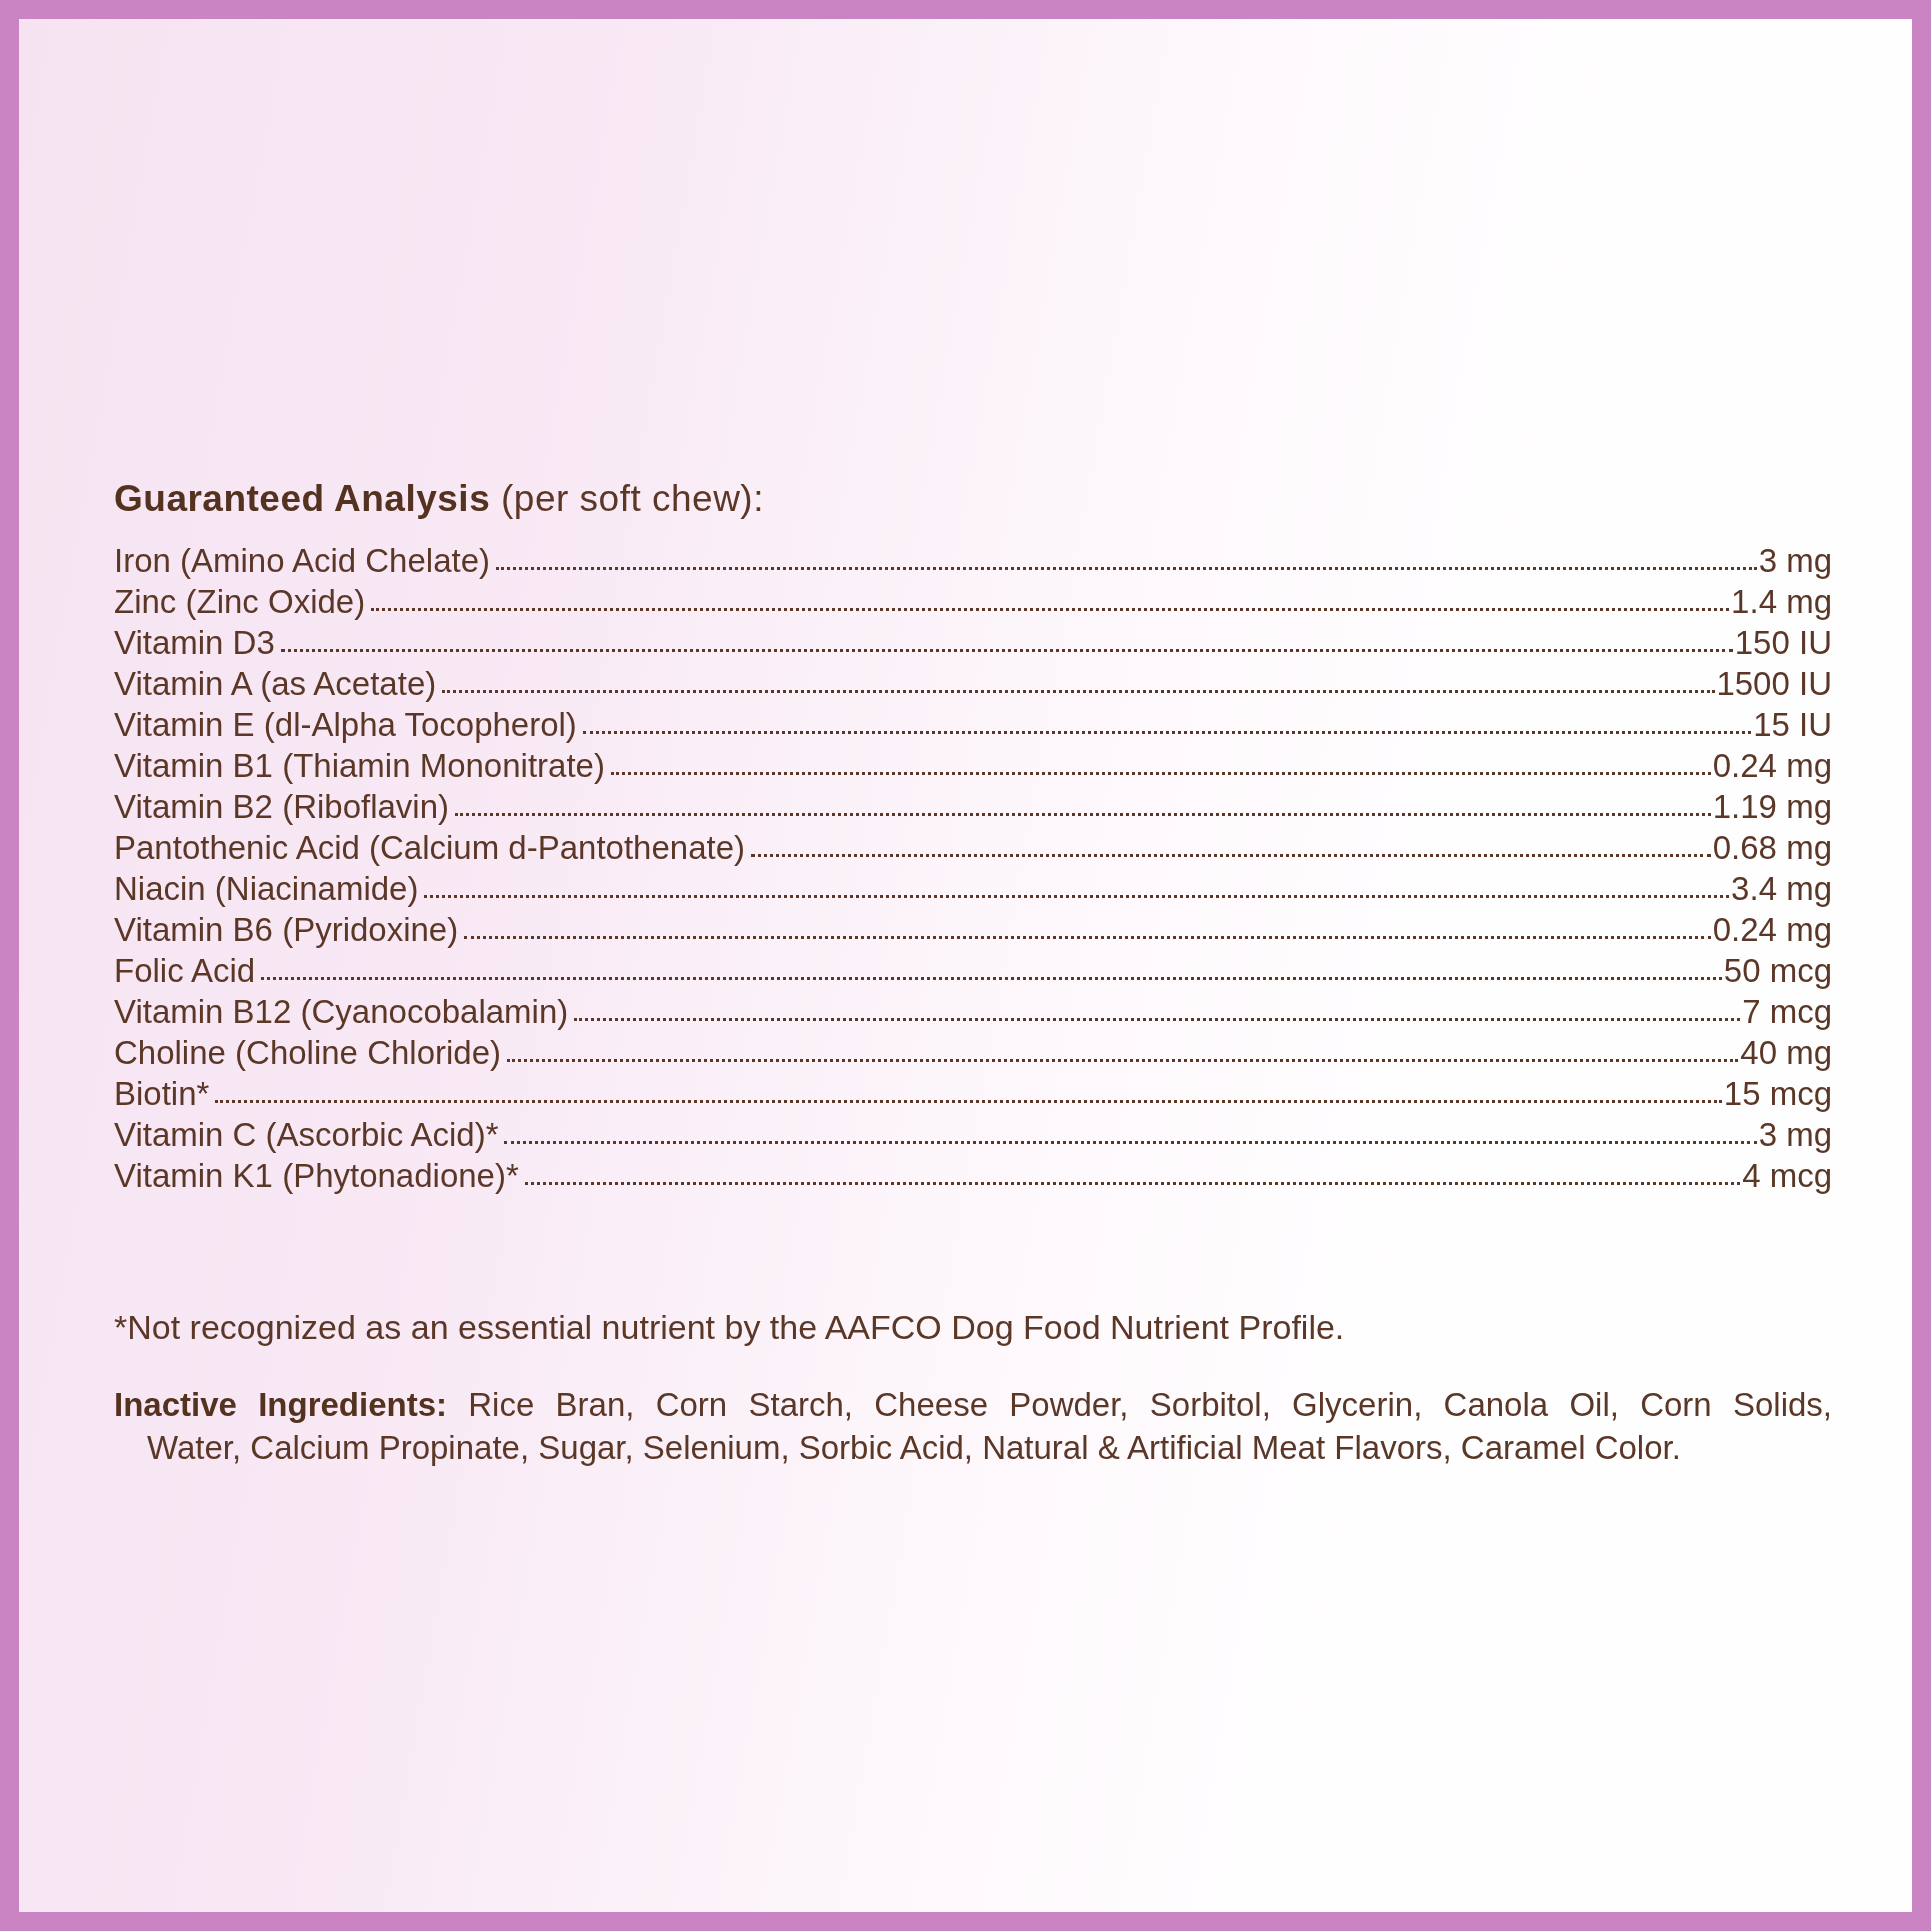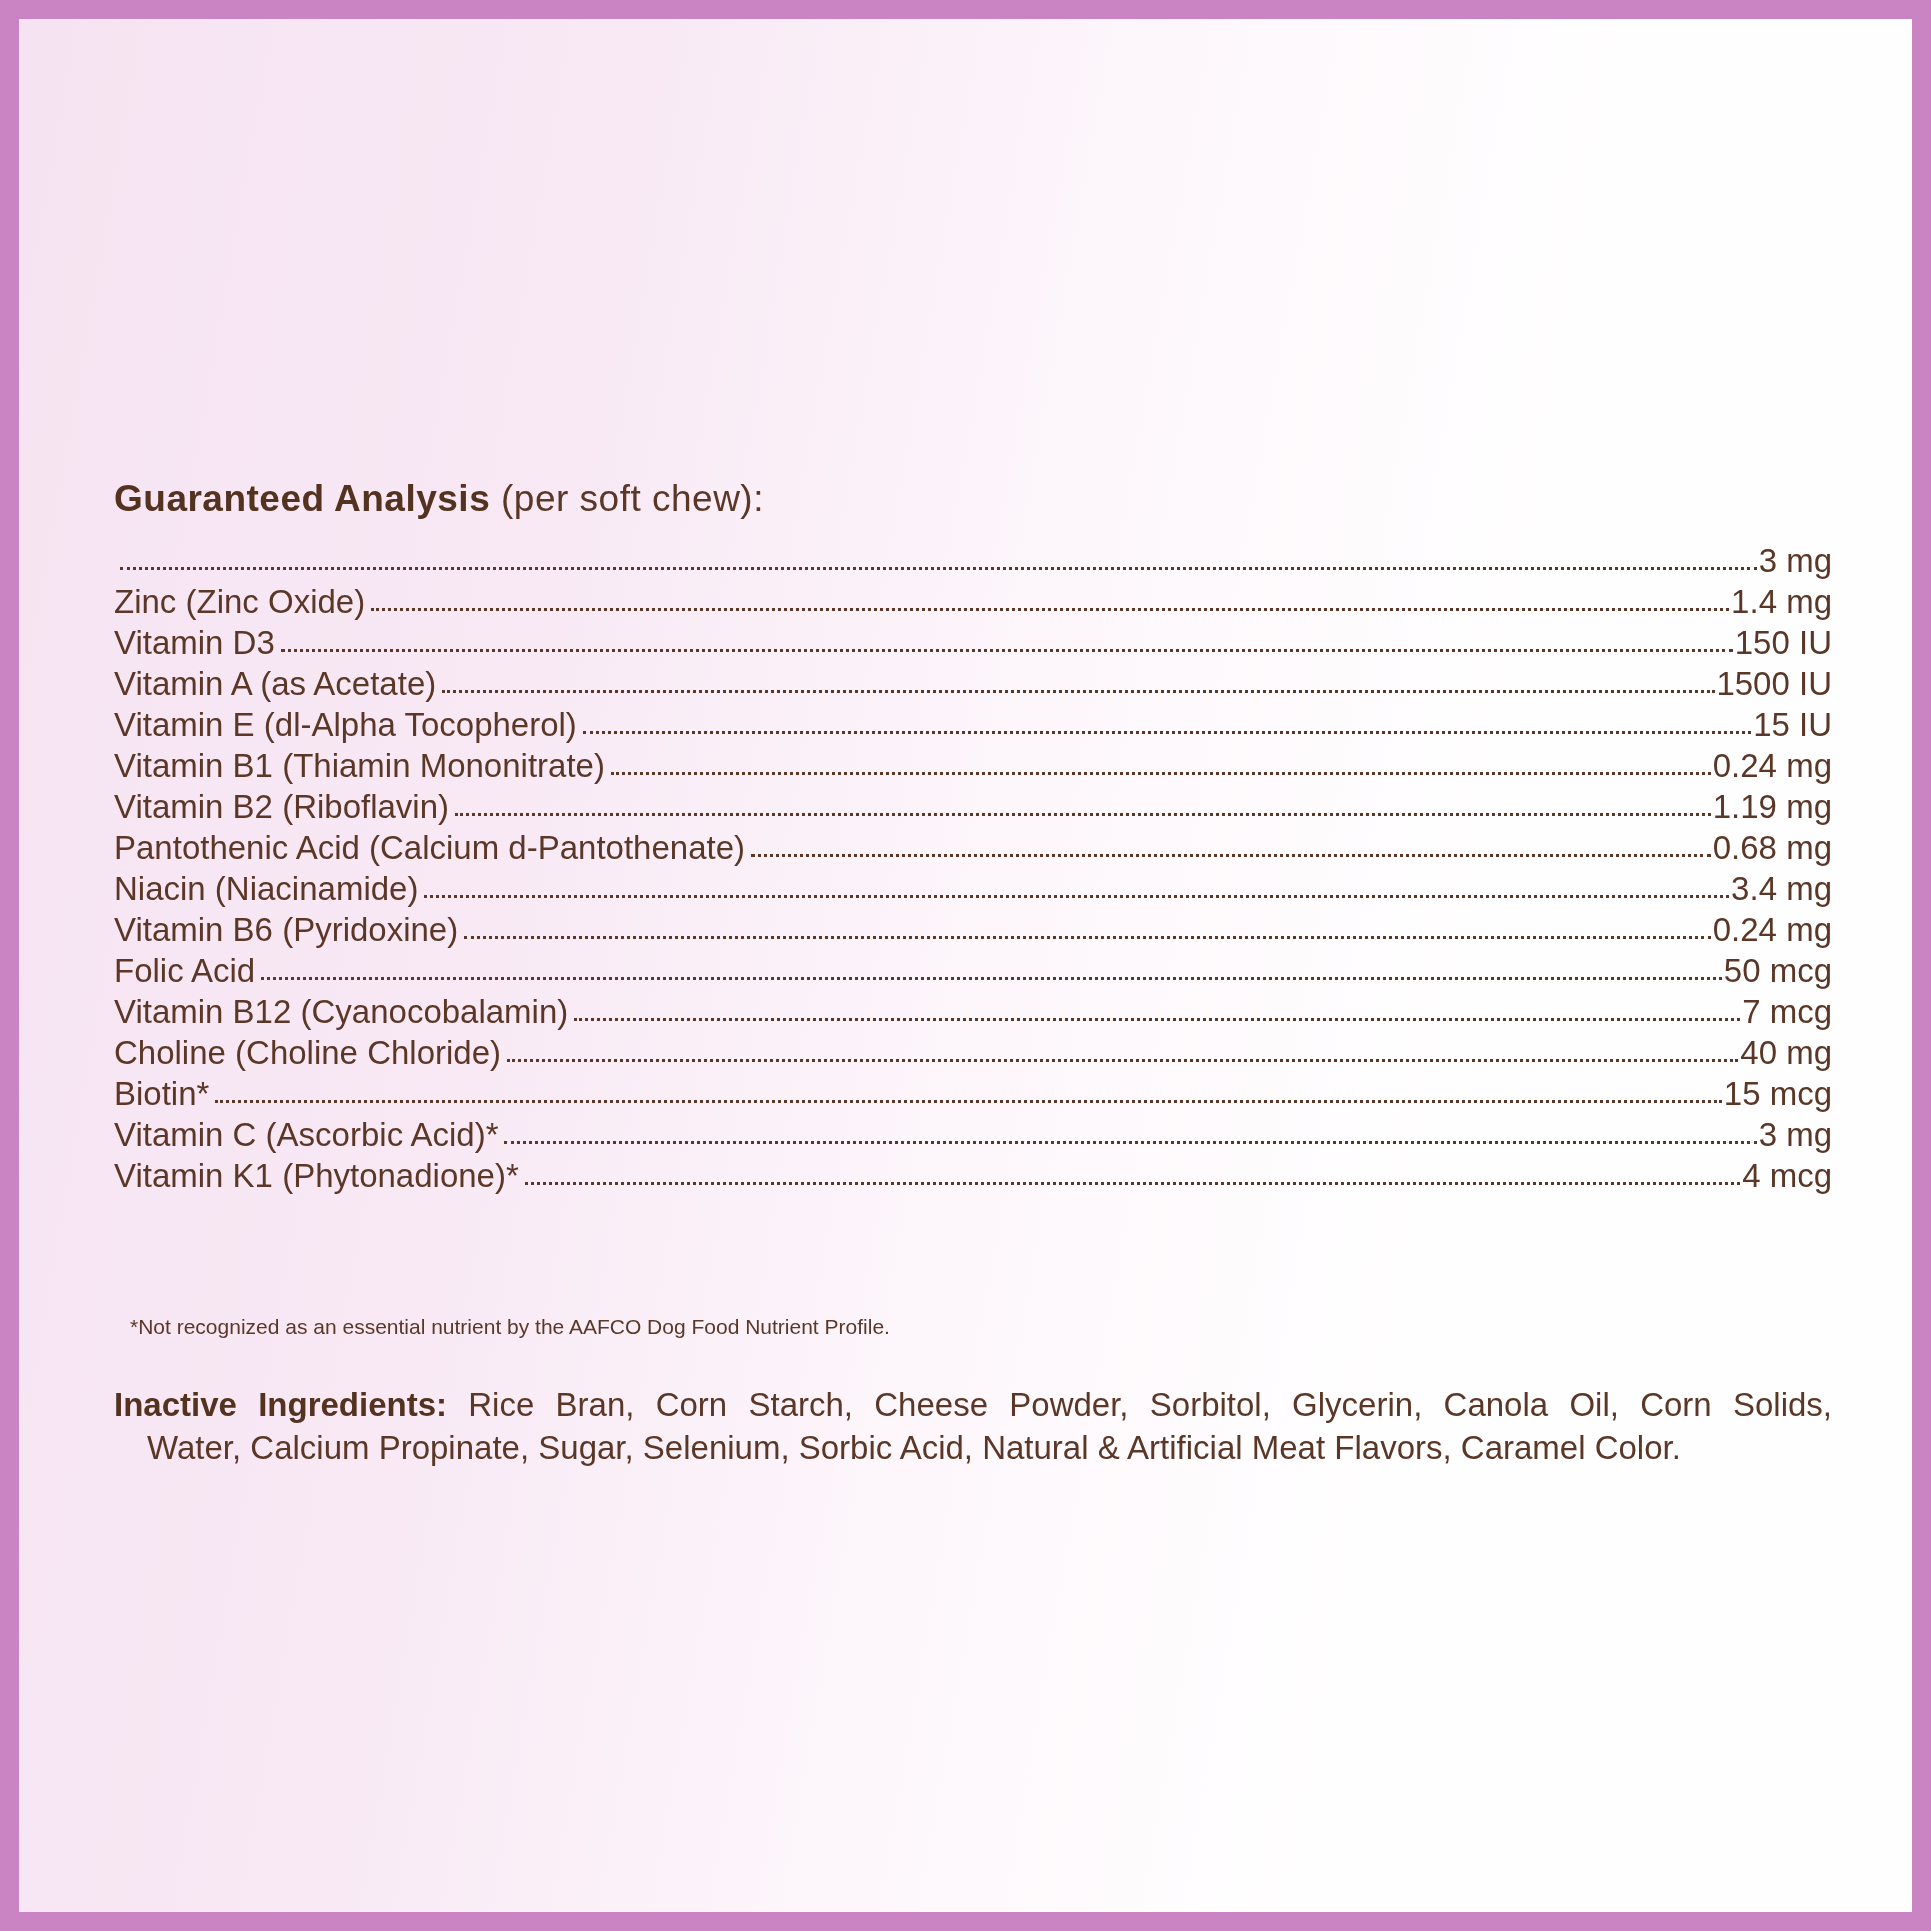--- a/index.html
+++ b/index.html
@@ -54,22 +54,22 @@
     flex: 1;
     min-width: 23px;
     border-bottom: 3.9px dotted #5b3727;
     margin: 0 1.9px 10.6px 5.8px;
     height: 0;
   }
   .row .val { text-align: right; }
   .footnote {
     position: absolute;
     top: 1287px;  
-    left: 16px;
-    font-size: 21px;
+    left: 0;
+    font-size: 34px;
     line-height: 42px;
     white-space: nowrap;
   }
   .inactive {
     position: absolute;
     top: 1364px;  
     left: 0;
     width: 100%;
     font-size: 33px;
     line-height: 43px;
@@ -86,20 +86,21 @@
 
 <div class="frame">
   <div class="content">
 
     <div class="title">
       <span class="bold">Guaranteed Analysis</span><span class="suffix"> (per soft chew):</span>
     </div>
 
     <div class="ga-table">
   <div class="row">
+    <span class="lab">Iron (Amino Acid Chelate)</span>
     <span class="leader"></span>
     <span class="val">3 mg</span>
   </div>
 
 
 
   <div class="row">
     <span class="lab">Zinc  (Zinc  Oxide)</span>
     <span class="leader"></span>
     <span class="val">1.4  mg</span>

